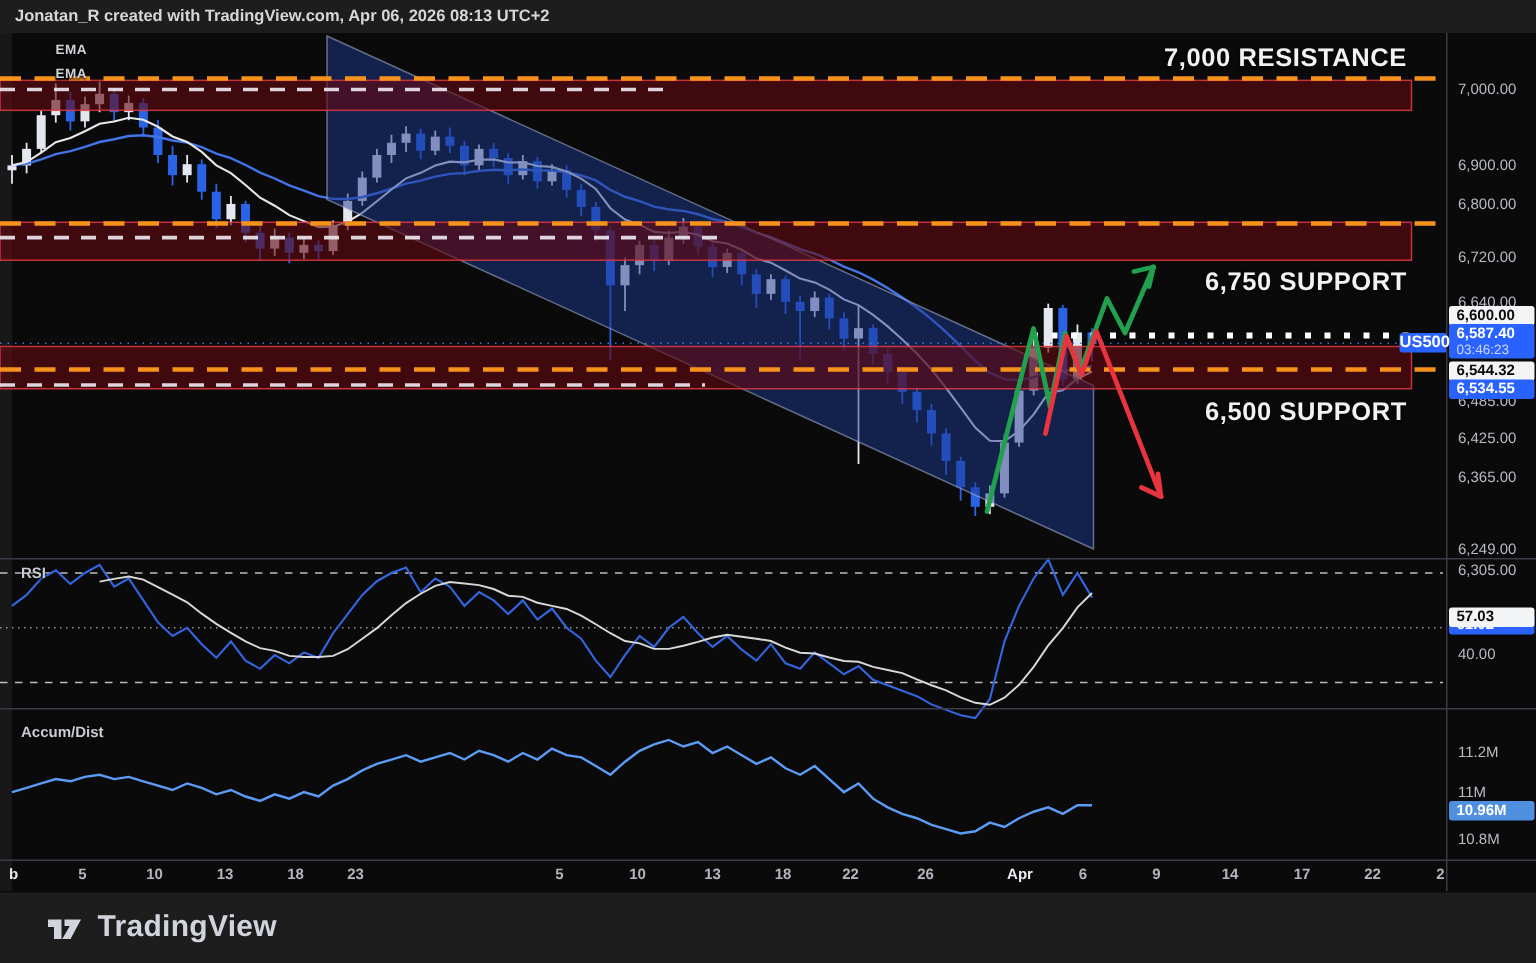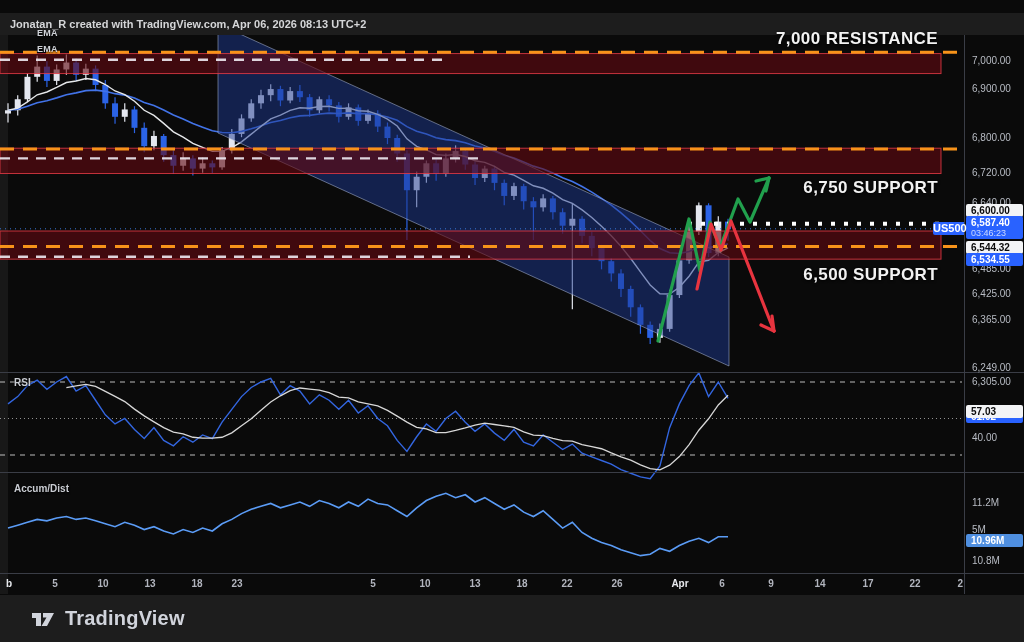--- a/index.html
+++ b/index.html
@@ -1,19 +1,19 @@
 <!DOCTYPE html>
 <html><head>
 <meta charset="utf-8">
 <style>
   html,body{margin:0;padding:0;background:#000;}
   #stage{position:relative;width:1024px;height:642px;overflow:hidden;background:#0a0a0a;
          font-family:"Liberation Sans","DejaVu Sans",sans-serif;-webkit-font-smoothing:antialiased;}
   .abs{position:absolute;}
-  #header-bar{left:0;top:13px;width:1024px;height:22px;background:#1d1d1d;color:#d5d6d8;
+  #header-bar{left:0;top:0;width:1024px;height:22px;background:#1d1d1d;color:#d5d6d8;
               font-size:11px;font-weight:700;line-height:22px;padding-left:10px;box-sizing:border-box;}
   #left-strip{left:0;top:22px;width:8px;height:572px;background:#181818;}
   #chart-svg{left:0;top:0;width:1024px;height:642px;}
   #labels-layer{left:0;top:0;width:1024px;height:642px;pointer-events:none;}
   .ema-tag{left:13px;color:#d0d3d9;font-size:9px;font-weight:700;letter-spacing:.3px;text-shadow:0 1px 2px #000;padding-left:24px;}
   .pane-tag{left:14px;color:#c9ccd2;font-size:10px;font-weight:700;text-shadow:0 1px 2px #000;}
   .zone-label{right:86px;color:#f2f2f2;font-size:17px;font-weight:700;letter-spacing:.4px;
               text-shadow:0 1px 3px #000;white-space:nowrap;}
   .tick-price{left:972px;transform:translateY(-50%);color:#b8bcc4;font-size:10px;white-space:nowrap;}
   .tick-time{top:0;transform:translateX(-50%);color:#b2b5be;font-size:10px;font-weight:700;line-height:20px;}
@@ -234,39 +234,39 @@
     <div class="abs ema-tag" style="top:28px">EMA</div>
     <div class="abs ema-tag" style="top:44px">EMA</div>
 
     <div class="abs zone-label" style="top:29px">7,000 RESISTANCE</div>
     <div class="abs zone-label" style="top:178px">6,750 SUPPORT</div>
     <div class="abs zone-label" style="top:265px">6,500 SUPPORT</div>
 
     <div class="abs pane-tag" style="top:377px">RSI</div>
     <div class="abs pane-tag" style="top:483px">Accum/Dist</div>
   <div class="abs tick-price" style="top: 60px;">7,000.00</div>
-      <div class="abs tick-price" style="top: 88px;">6,900.00</div>
+      <div class="abs tick-price" style="top: 111px;">6,900.00</div>
       <div class="abs tick-price" style="top: 137px;">6,800.00</div>
       <div class="abs tick-price" style="top: 172px;">6,720.00</div>
       <div class="abs tick-price" style="top: 202px;">6,640.00</div>
       <div class="abs tick-price" style="top: 268px;">6,485.00</div>
       <div class="abs tick-price" style="top: 293px;">6,425.00</div>
       <div class="abs tick-price" style="top: 319px;">6,365.00</div>
       <div class="abs tick-price" style="top: 337px; margin-top: 44px;">6,305.00</div>
       <div class="abs tick-price" style="top: 367px;">6,249.00</div>
       <div class="abs float-label float-white" style="top: 203.5px;">6,600.00</div>
       <div class="abs float-label float-blue" style="top: 216px;">6,587.40<div class="float-sub">03:46:23</div></div>
       <div class="abs symbol-tag" style="top: 222px;">US500</div>
       <div class="abs float-label float-white" style="top: 240.5px;">6,544.32</div>
       <div class="abs float-label float-blue" style="top: 252.5px;">6,534.55</div>
       <div class="abs float-label float-blue" style="top: 393.5px; margin-top: 16px;">61.02</div>
       <div class="abs float-label float-white" style="top: 404.5px;">57.03</div>
       <div class="abs tick-price" style="top: 437px;">40.00</div>
       <div class="abs tick-price" style="top: 502px;">11.2M</div>
-      <div class="abs tick-price" style="top: 529px;">5M</div>
+      <div class="abs tick-price" style="top: 529px;">11M</div>
       <div class="abs float-label float-bluelight" style="top: 533.5px;">10.96M</div>
       <div class="abs tick-price" style="top: 560px;">10.8M</div>
     </div>
 
   <div class="abs" id="price-axis"></div>
   <div class="abs" id="time-axis">
       <div class="abs tick-time major" style="left: 9px;">b</div>
       <div class="abs tick-time" style="left: 55px;">5</div>
       <div class="abs tick-time" style="left: 103px;">10</div>
       <div class="abs tick-time" style="left: 150px;">13</div>

